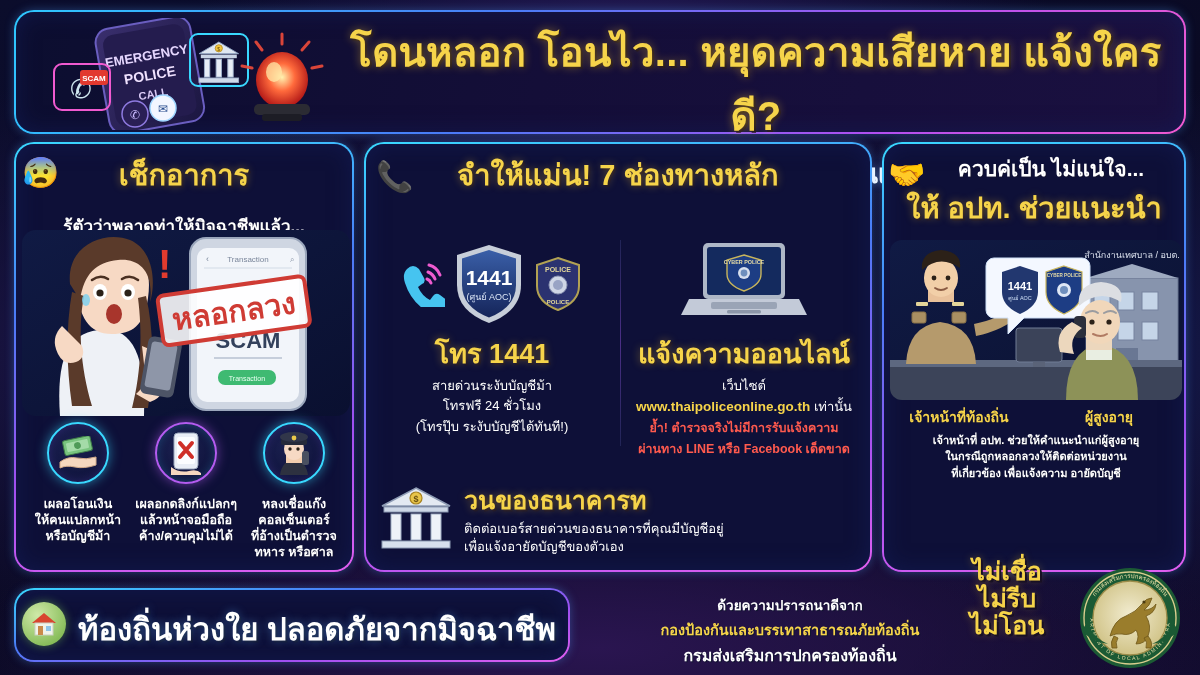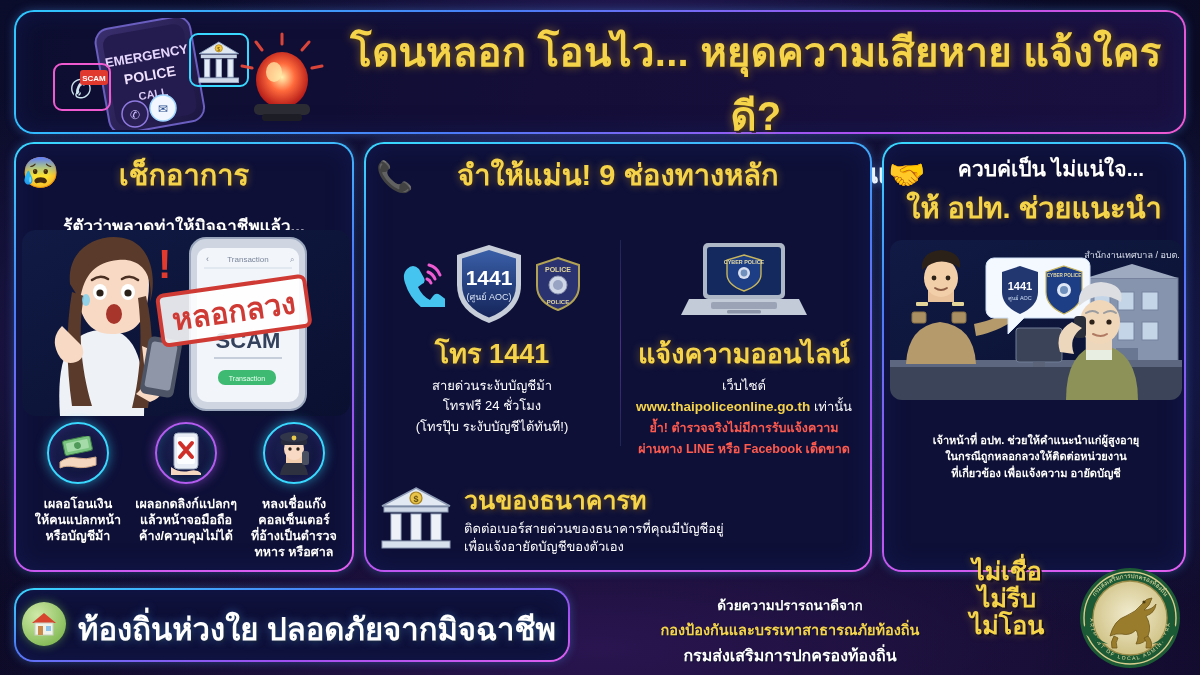--- a/index.html
+++ b/index.html
@@ -294,21 +294,21 @@
 คอลเซ็นเตอร์
 ที่อ้างเป็นตำรวจ
 ทหาร หรือศาล</div>
       </div>
     </div>
   </div>
 
   <div class="neon panel p-mid">
     <div class="p-head">
       <span class="emoji" style="left:10px; top:10px; color:#3ddb7b;">📞</span>
-      <div class="h-gold">จำให้แม่น! 9 ช่องทางหลัก</div>
+      <div class="h-gold">จำให้แม่น! 7 ช่องทางหลัก</div>
     </div>
 
     <div class="divider"></div>
 
     <div class="mid-cols">
 
       <div class="mid-col">
         <div class="mid-art">
           <svg width="44" height="46" viewBox="0 0 44 46">
             <path d="M6 8 q6 -6 12 0 l5 9 q2 4 -2 6 l-4 3 q4 9 12 13 l3 -4 q3 -4 7 -1 l8 6 q5 4 0 9 q-8 8 -20 2 Q10 41 4 22 Q1 13 6 8 z" fill="#46c4f0"></path>
@@ -470,20 +470,24 @@
             <circle cx="219" cy="82" r="2.6" fill="#2b2118"></circle>
           <path d="M196 73 q7 -4 12 0" stroke="#9a9ca0" stroke-width="2" fill="none" stroke-linecap="round"></path>
           <path d="M214 73 q7 -4 12 0" stroke="#9a9ca0" stroke-width="2" fill="none" stroke-linecap="round"></path>
           <path d="M203 94 q8 4 14 0" stroke="#b07a62" stroke-width="2" fill="none" stroke-linecap="round"></path>
           <rect x="184" y="76" width="12" height="22" rx="4" fill="#2b2f3c"></rect>
           <path d="M170 112 q-6 -20 12 -30 l10 6 q-14 10 -8 26 z" fill="#ecd7bd"></path>
         </g>
       </svg>
     </div>
 
+    <div class="rp-labels">
+      <div>เจ้าหน้าที่ท้องถิ่น</div>
+      <div>ผู้สูงอายุ</div>
+    </div>
 
     <div class="rp-body">
       <div>เจ้าหน้าที่ อปท. ช่วยให้คำแนะนำแก่ผู้สูงอายุ</div>
       <div>ในกรณีถูกหลอกลวงให้ติดต่อหน่วยงาน</div>
       <div>ที่เกี่ยวข้อง เพื่อแจ้งความ อายัดบัญชี</div>
     </div>
   </div>
 
   <div class="neon footbar">
     <div class="foot-text">ท้องถิ่นห่วงใย ปลอดภัยจากมิจฉาชีพ</div>

